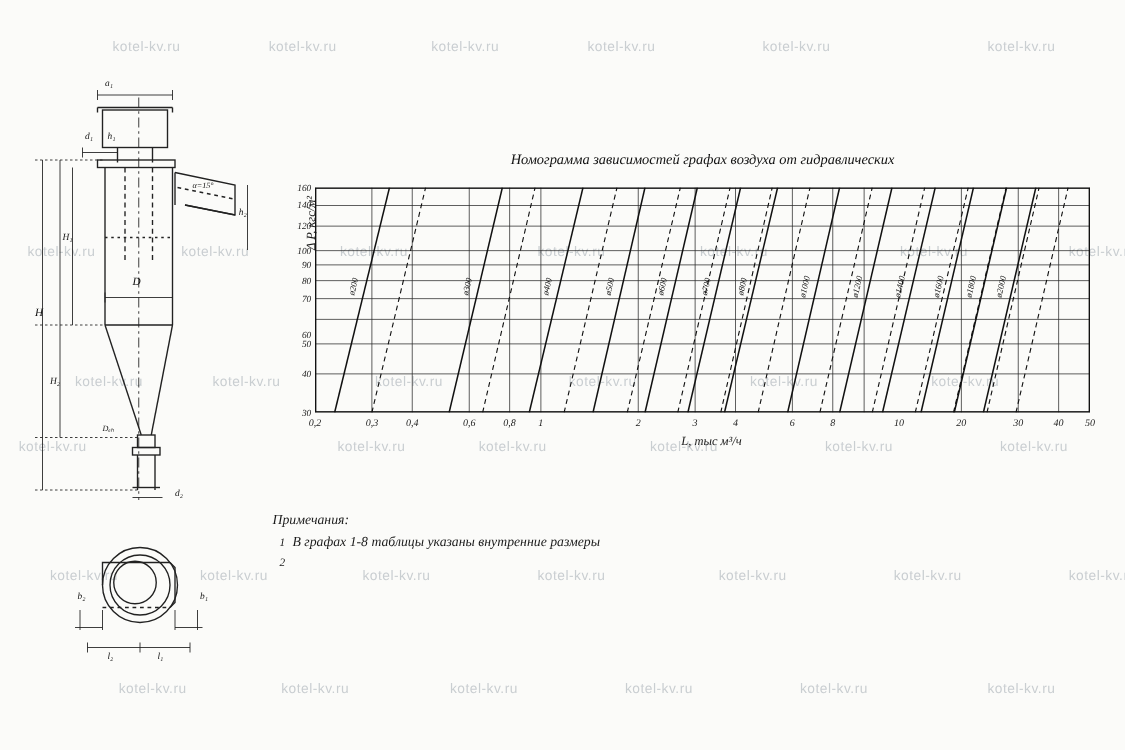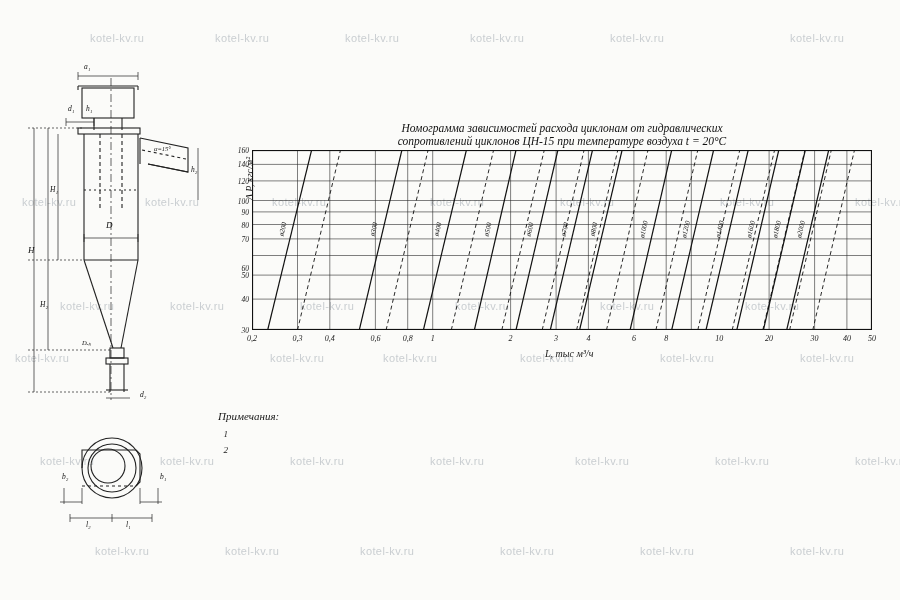--- a/index.html
+++ b/index.html
@@ -250,22 +250,21 @@
         <line x1="112" y1="84" x2="112" y2="92"></line>
       </g>
     </svg>
     <span class="lbl sm" style="left:22px;top:42px;">b₂</span>
     <span class="lbl sm" style="left:120px;top:42px;">b₁</span>
     <span class="lbl sm" style="left:46px;top:90px;">l₂</span>
     <span class="lbl sm" style="left:86px;top:90px;">l₁</span>
   </div>
 
   <div class="nom-title">
-    <div>Номограмма зависимостей расхода циклонам от гидравлических</div>
-    <div>сопротивлений циклонов ЦН-15 при температуре воздуха t = 20°C</div>
+    <div>Номограмма зависимостей графах воздуха от гидравлических</div>
   </div>
 
   <div id="nomogram">
     <svg id="nom-svg" width="620" height="180" viewBox="0 0 620 180">
         <line x1="0" y1="180.0" x2="620" y2="180.0" stroke="#2a2a2a" stroke-width="0.6"></line>
         <line x1="0" y1="149.1" x2="620" y2="149.1" stroke="#2a2a2a" stroke-width="0.6"></line>
         <line x1="0" y1="125.1" x2="620" y2="125.1" stroke="#2a2a2a" stroke-width="0.6"></line>
         <line x1="0" y1="105.5" x2="620" y2="105.5" stroke="#2a2a2a" stroke-width="0.6"></line>
         <line x1="0" y1="88.9" x2="620" y2="88.9" stroke="#2a2a2a" stroke-width="0.6"></line>
         <line x1="0" y1="74.5" x2="620" y2="74.5" stroke="#2a2a2a" stroke-width="0.6"></line>
@@ -367,20 +366,21 @@
   </div>
 
   <div class="axis-y-title">Δ P, кгс/м²</div>
   <div class="axis-x-title">L, тыс м³/ч</div>
 
   <div id="notes">
     <div class="note-head">Примечания:</div>
     <div id="notes-list">
         <div class="note-row">
           <span class="note-num">1</span>
+          <span>В графах 1-8 таблицы указаны внутренние размеры</span>
         </div>
         <div class="note-row">
           <span class="note-num">2</span>
         </div>
       </div>
   </div>
 
 </div>
 
 </body></html>

